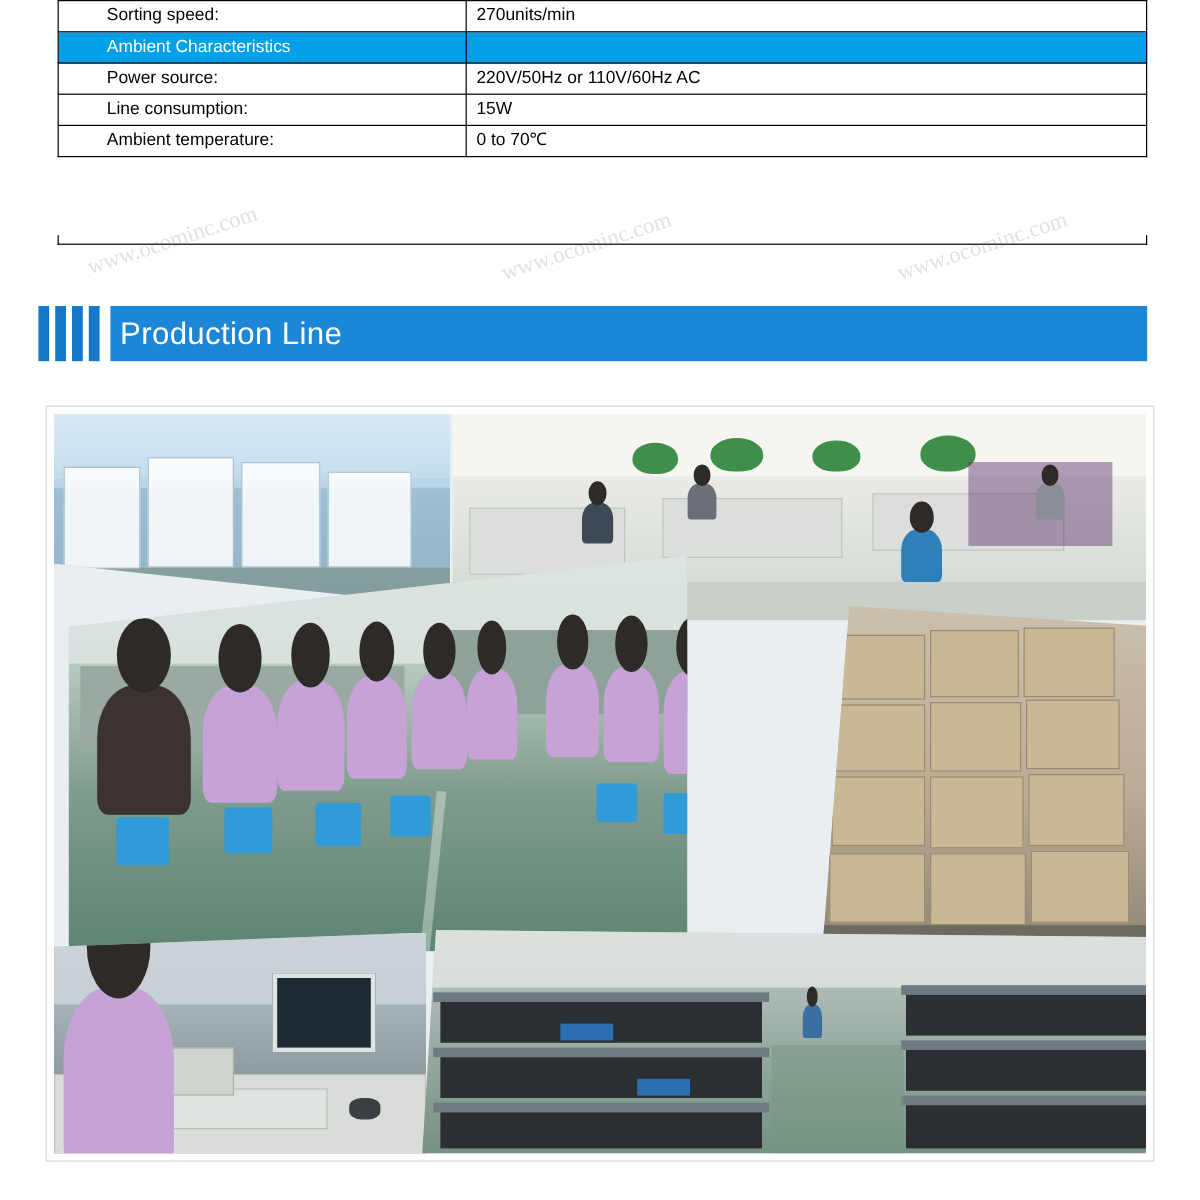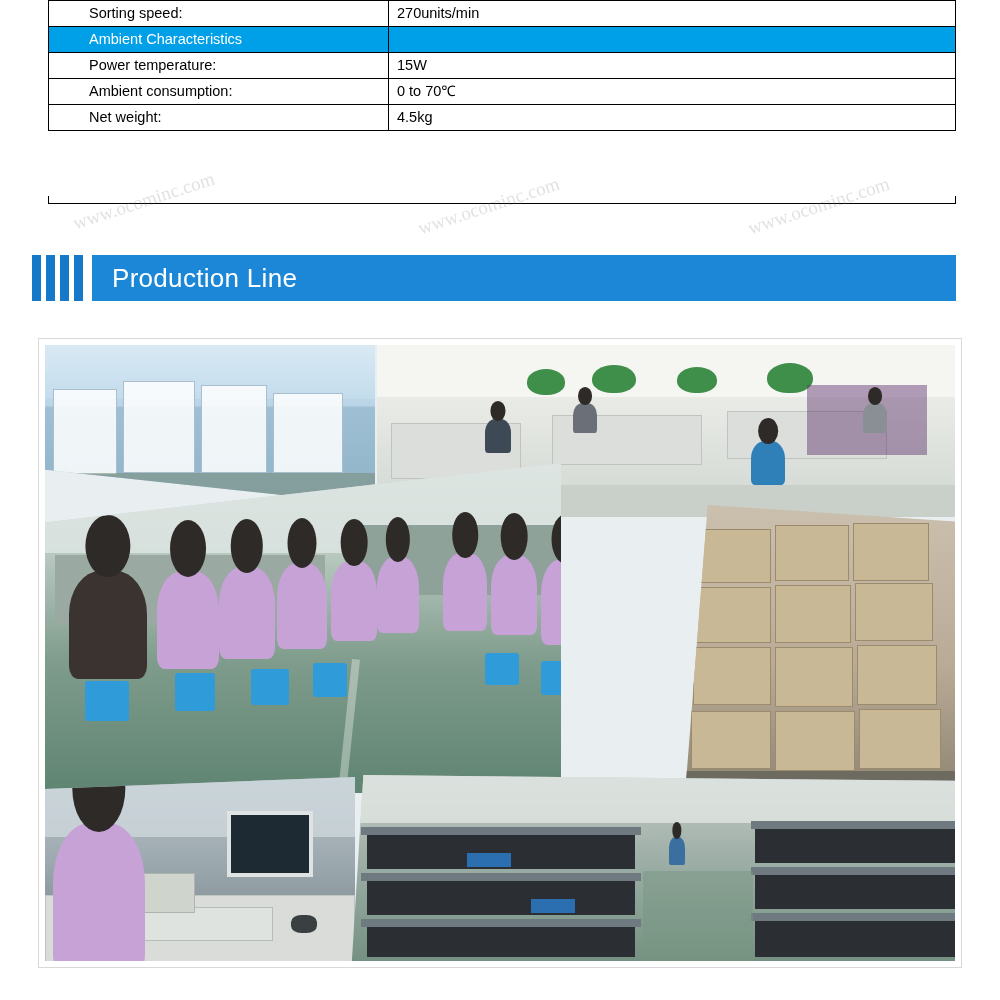--- a/index.html
+++ b/index.html
@@ -77,21 +77,21 @@
   .bars i {
     display: block;
     width: 9px;
     background: #1678c8;
   }
   .header-bg {
     flex: 1;
     background: #1c87d6;
     display: flex;
     align-items: center;
-    padding-left: 20px;
+    padding-left: 8px;
   }
   .header-bg .title {
     color: #ffffff;
     font-size: 26px;
     letter-spacing: 0.3px;
   }
 
   
   .collage {
     position: absolute;
@@ -125,21 +125,21 @@
   .p-building .blk {
     position:absolute; background: rgba(255,255,255,0.85);
     border: 1px solid rgba(150,175,195,0.8);
   }
   .p-office {
     left: 332px; top: 0; width: 592px; height: 172px;
     background: linear-gradient(180deg,#f2f2ef 0%,#e4e7e2 45%,#cfd6d1 100%);
     clip-path: polygon(0 0, 100% 0, 100% 100%, 0 100%);
   }
   .p-line {
-    left: 0; top: 118px; width: 516px; height: 330px;
+    left: 12px; top: 118px; width: 516px; height: 330px;
     background: linear-gradient(180deg,#cfd9d4 0%,#b7c8bf 28%,#7f9c8c 60%,#5f8472 100%);
     clip-path: polygon(0 18%, 100% 0, 100% 100%, 0 100%);
   }
   .p-boxes {
     left: 640px; top: 160px; width: 284px; height: 290px;
     background: linear-gradient(180deg,#cbbfae 0%,#b9ab96 55%,#8e8573 100%);
     clip-path: polygon(8% 0, 100% 6%, 100% 100%, 0 100%);
   }
   .p-test {
     left: 0; top: 432px; width: 310px; height: 198px;
@@ -181,30 +181,30 @@
     <tbody>
       <tr>
         <td class="label">Sorting speed:</td>
         <td class="value">270units/min</td>
       </tr>
       <tr class="section">
         <td class="label">Ambient Characteristics</td>
         <td class="value"></td>
       </tr>
       <tr>
-        <td class="label">Power temperature:</td>
+        <td class="label">Power source:</td>
+        <td class="value">220V/50Hz  or 110V/60Hz  AC</td>
+      </tr>
+      <tr>
+        <td class="label">Line consumption:</td>
         <td class="value">15W</td>
       </tr>
       <tr>
-        <td class="label">Ambient consumption:</td>
+        <td class="label">Ambient temperature:</td>
         <td class="value">0 to 70℃</td>
-      </tr>
-      <tr>
-        <td class="label">Net weight:</td>
-        <td class="value">4.5kg</td>
       </tr>
     </tbody>
   </table>
   <div class="table-tail"></div>
 
   <div class="wm wm1">www.ocominc.com</div>
   <div class="wm wm2">www.ocominc.com</div>
   <div class="wm wm3">www.ocominc.com</div>
 
   <div class="section-header">

